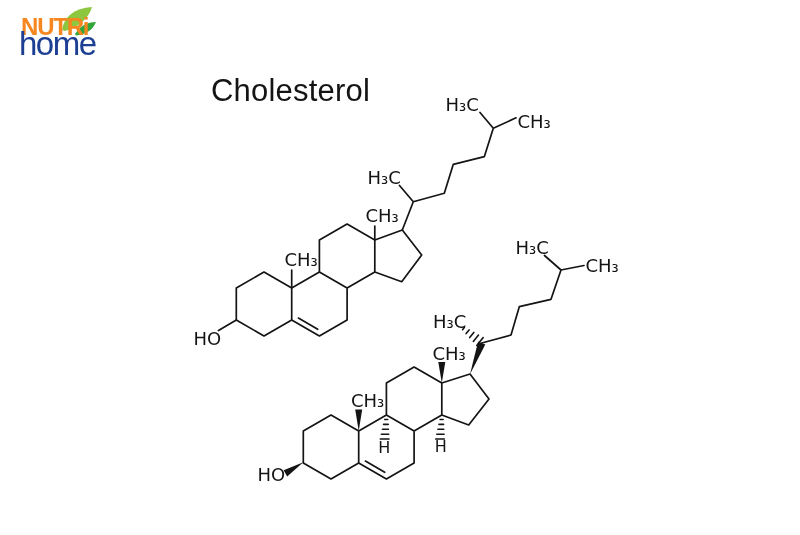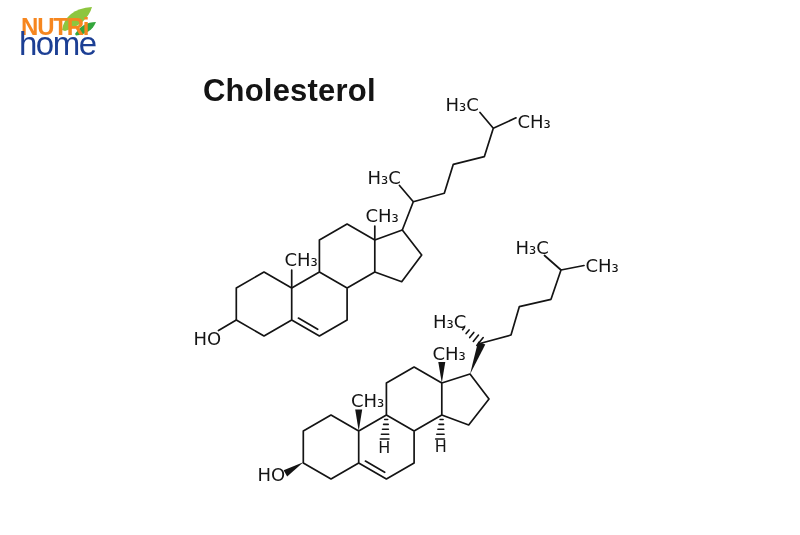--- a/index.html
+++ b/index.html
@@ -8,21 +8,21 @@
 
   
   .logo{position:absolute;left:0;top:0;width:130px;height:72px;text-align:right;}
   .brand-top{position:absolute;left:21px;top:15px;font-size:24px;line-height:24px;
              font-weight:bold;letter-spacing:-1.2px;color:#F6861F;}
   .brand-bottom{position:absolute;left:19px;top:27px;font-size:33px;line-height:33px;
              font-weight:normal;letter-spacing:-1.5px;color:#1C3F94;}
   .leaf{position:absolute;left:60px;top:5px;}
 
   
-  .title{position:absolute;left:203px;top:73px;margin:0;font-size:31px;font-weight:700;
+  .title{position:absolute;left:211px;top:73px;margin:0;font-size:31px;font-weight:400;
          color:#141414;letter-spacing:0.2px;}
 
   
   svg.art{position:absolute;left:0;top:0;}
   .bond{fill:none;stroke:#141414;stroke-width:1.7;stroke-linejoin:round;stroke-linecap:round;}
   .wedge{fill:#141414;stroke:none;}
   .hash{fill:none;stroke:#141414;stroke-width:1.6;stroke-linecap:round;}
   .lbl{font-family:"DejaVu Sans","Liberation Sans",sans-serif;font-size:18px;fill:#141414;}
   .lbl-sm{font-family:"DejaVu Sans","Liberation Sans",sans-serif;font-size:16px;fill:#141414;}
 </style>

